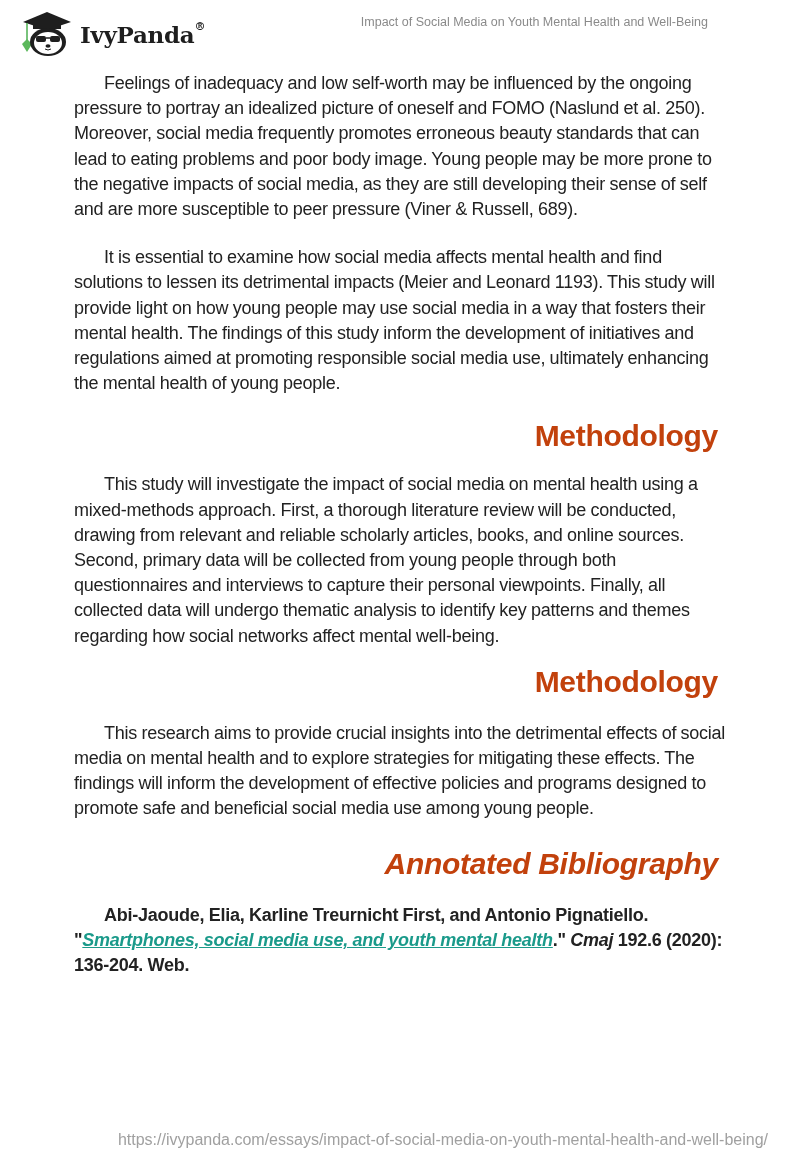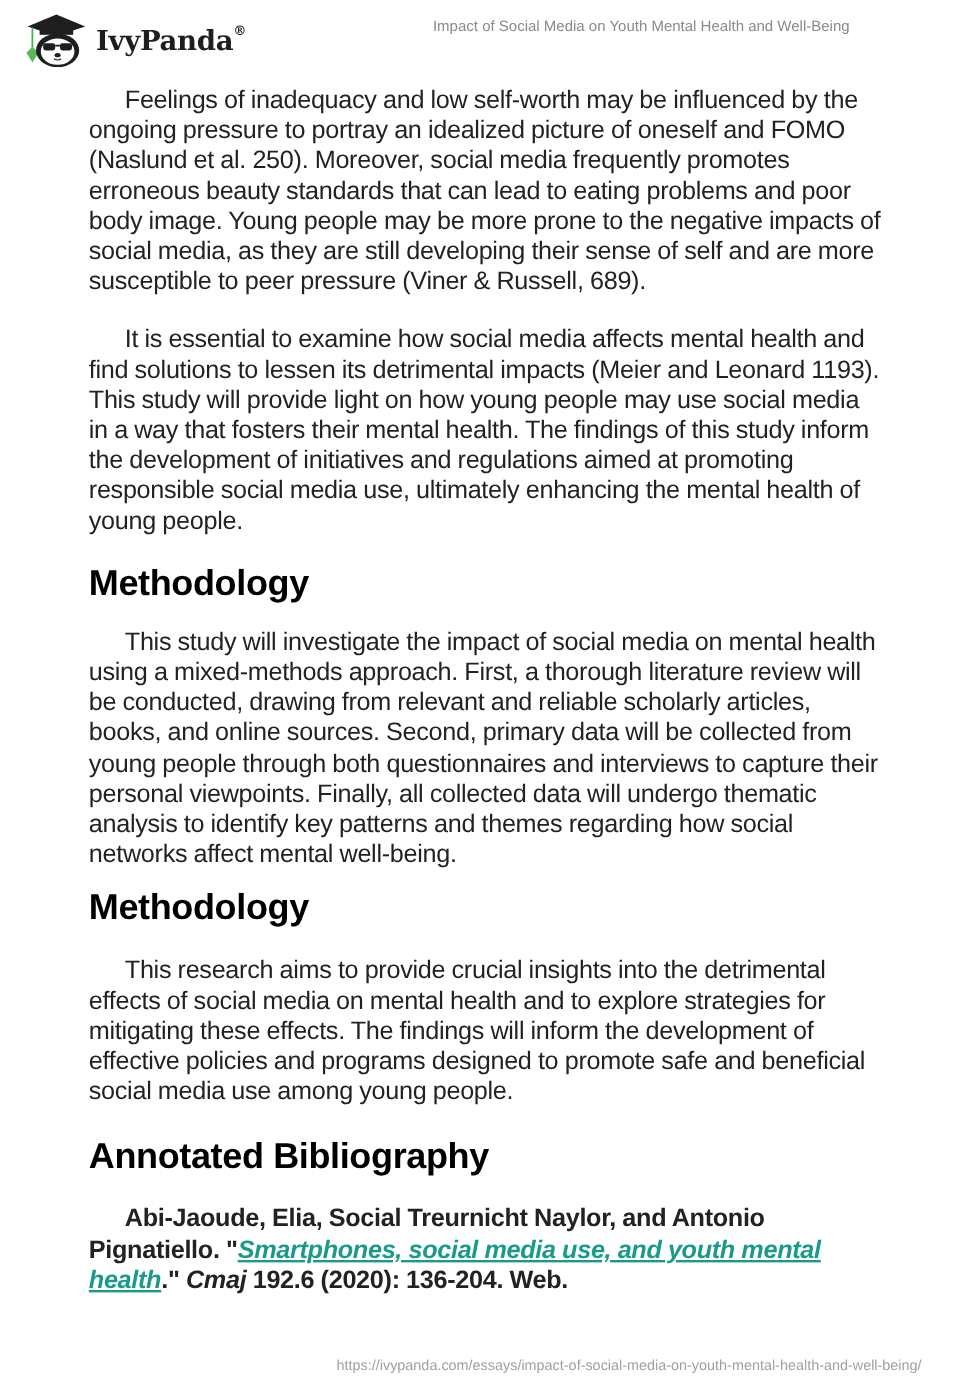--- a/index.html
+++ b/index.html
@@ -13,35 +13,35 @@
     .logo-text {
       font-family: "DejaVu Serif", serif; font-weight: bold; font-size: 23px;
       color: #1e1e1e; margin-left: 4px; letter-spacing: -0.3px; position: relative; top: 2px;
     }
     .logo-text sup { font-size: 11px; position: relative; top: -4px; }
     .doc-title {
       position: absolute; right: 32px; top: 15px; font-size: 12.5px; color: #8a8a8a; margin-left: 16px;
     }
     .content { position: absolute; left: 74px; top: 71px; width: 660px; }
     p {
-      margin: 0; font-size: 21px; line-height: 25.2px; text-indent: 30px;
+      margin: 0; font-size: 18px; line-height: 25.2px; text-indent: 30px;
       letter-spacing: -0.25px; word-spacing: -0.3px;
     }
     p.gap { margin-bottom: 23px; }
     h2 {
-      margin: 0; font-size: 30px; font-weight: bold; color: #000000; letter-spacing: -0.3px;
+      margin: 16px; font-size: 30px; font-weight: bold; color: #c2410c; letter-spacing: -0.3px; text-align: right;
     }
     .h-method { margin-top: 4px; margin-bottom: 19px; }
     .h-concl { margin-top: 16px; margin-bottom: 22px; }
-    .h-bib { margin-top: 25px; margin-bottom: 22px; }
+    .h-bib { margin-top: 25px; margin-bottom: 22px; font-style: italic; }
     .citation { font-weight: bold; }
     .citation a { color: #1a9a8a; font-style: italic; text-decoration: underline; }
     .citation .journal { font-style: italic; }
     .footer-url {
-      position: absolute; right: 32px; top: 1131px; font-size: 12px; color: #a0a0a0;
+      position: absolute; right: 32px; top: 1131px; font-size: 16px; color: #a0a0a0;
     }
   </style>
 </head>
 <body>
 
 <div class="header">
   <div class="logo">
     <svg viewBox="0 0 58 48">
       <polygon points="5,14 29,4 53,14 29,22" fill="#1e1e1e"></polygon>
       <rect x="15" y="15" width="28" height="6" fill="#1e1e1e"></rect>
@@ -64,16 +64,16 @@
   <p class="gap">Feelings of inadequacy and low self-worth may be influenced by the ongoing pressure to portray an idealized picture of oneself and FOMO (Naslund et al. 250). Moreover, social media frequently promotes erroneous beauty standards that can lead to eating problems and poor body image. Young people may be more prone to the negative impacts of social media, as they are still developing their sense of self and are more susceptible to peer pressure (Viner &amp; Russell, 689).</p>
   <p class="gap">It is essential to examine how social media affects mental health and find solutions to lessen its detrimental impacts (Meier and Leonard 1193). This study will provide light on how young people may use social media in a way that fosters their mental health. The findings of this study inform the development of initiatives and regulations aimed at promoting responsible social media use, ultimately enhancing the mental health of young people.</p>
 
   <h2 class="h-method">Methodology</h2>
   <p>This study will investigate the impact of social media on mental health using a mixed-methods approach. First, a thorough literature review will be conducted, drawing from relevant and reliable scholarly articles, books, and online sources. Second, primary data will be collected from young people through both questionnaires and interviews to capture their personal viewpoints. Finally, all collected data will undergo thematic analysis to identify key patterns and themes regarding how social networks affect mental well-being.</p>
 
   <h2 class="h-concl">Methodology</h2>
   <p>This research aims to provide crucial insights into the detrimental effects of social media on mental health and to explore strategies for mitigating these effects. The findings will inform the development of effective policies and programs designed to promote safe and beneficial social media use among young people.</p>
 
   <h2 class="h-bib">Annotated Bibliography</h2>
-  <p class="citation gap"><span>Abi-Jaoude, Elia, Social Treurnicht Naylor, and Antonio Pignatiello. </span><span>"</span><a>Smartphones, social media use, and youth mental health</a><span>." </span><span class="journal">Cmaj</span><span> 192.6 (2020): 136-204. Web.</span></p>
+  <p class="citation gap"><span>Abi-Jaoude, Elia, Karline Treurnicht First, and Antonio Pignatiello. </span><span>"</span><a>Smartphones, social media use, and youth mental health</a><span>." </span><span class="journal">Cmaj</span><span> 192.6 (2020): 136-204. Web.</span></p>
 </div>
 
 <div class="footer-url">https://ivypanda.com/essays/impact-of-social-media-on-youth-mental-health-and-well-being/</div>
 
 </body></html>

